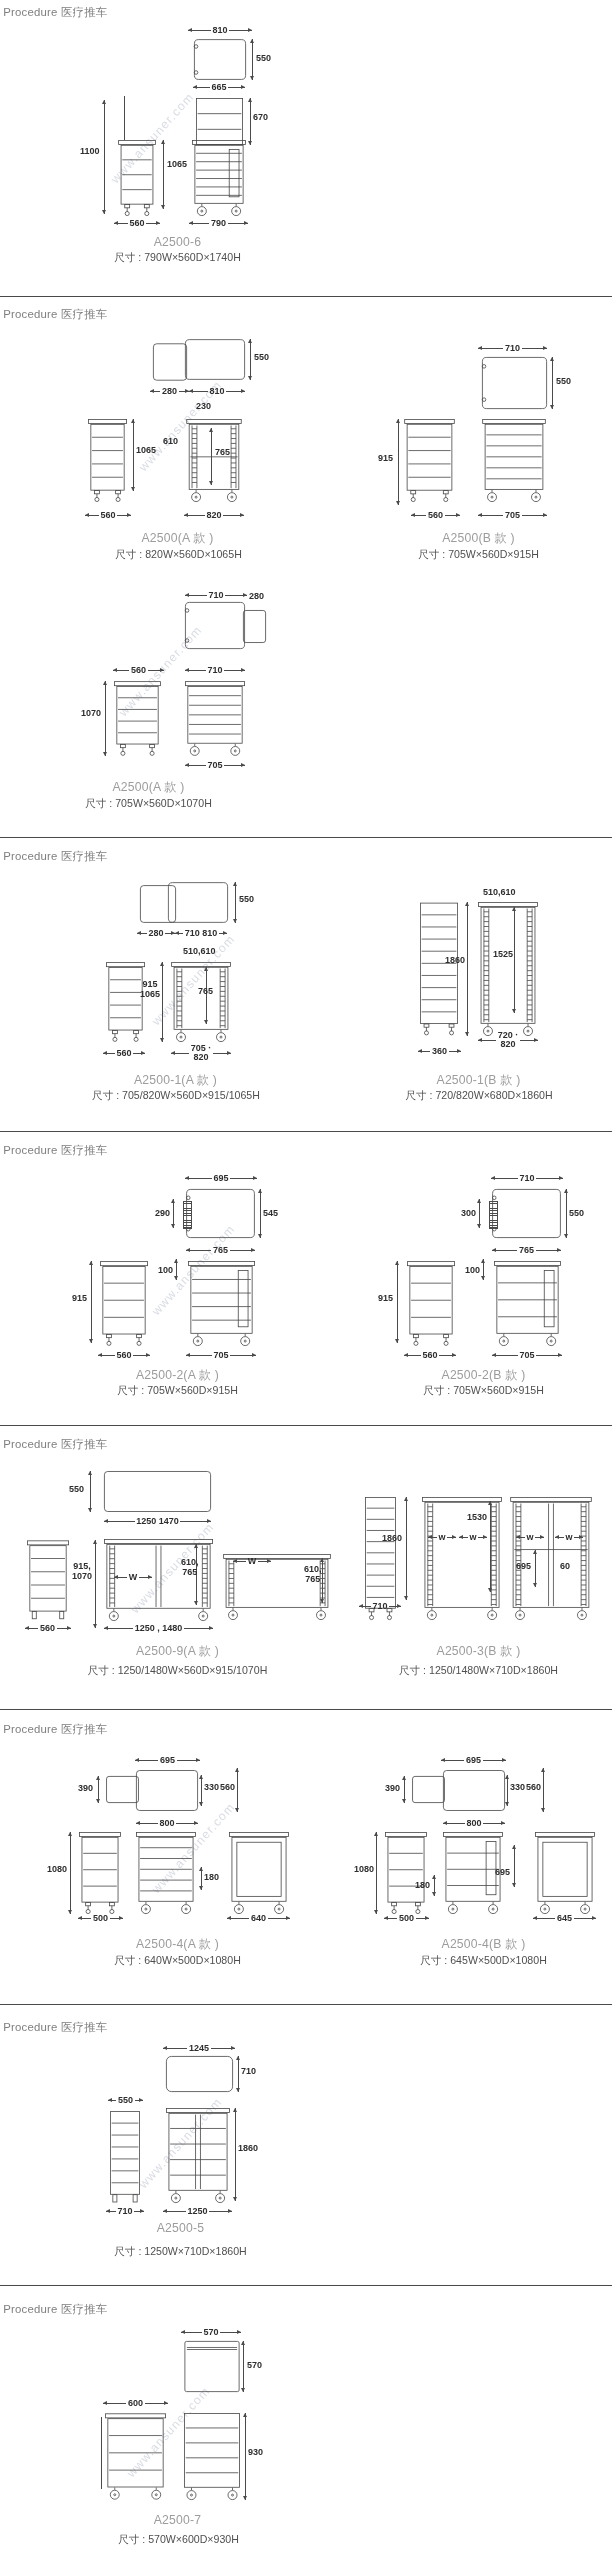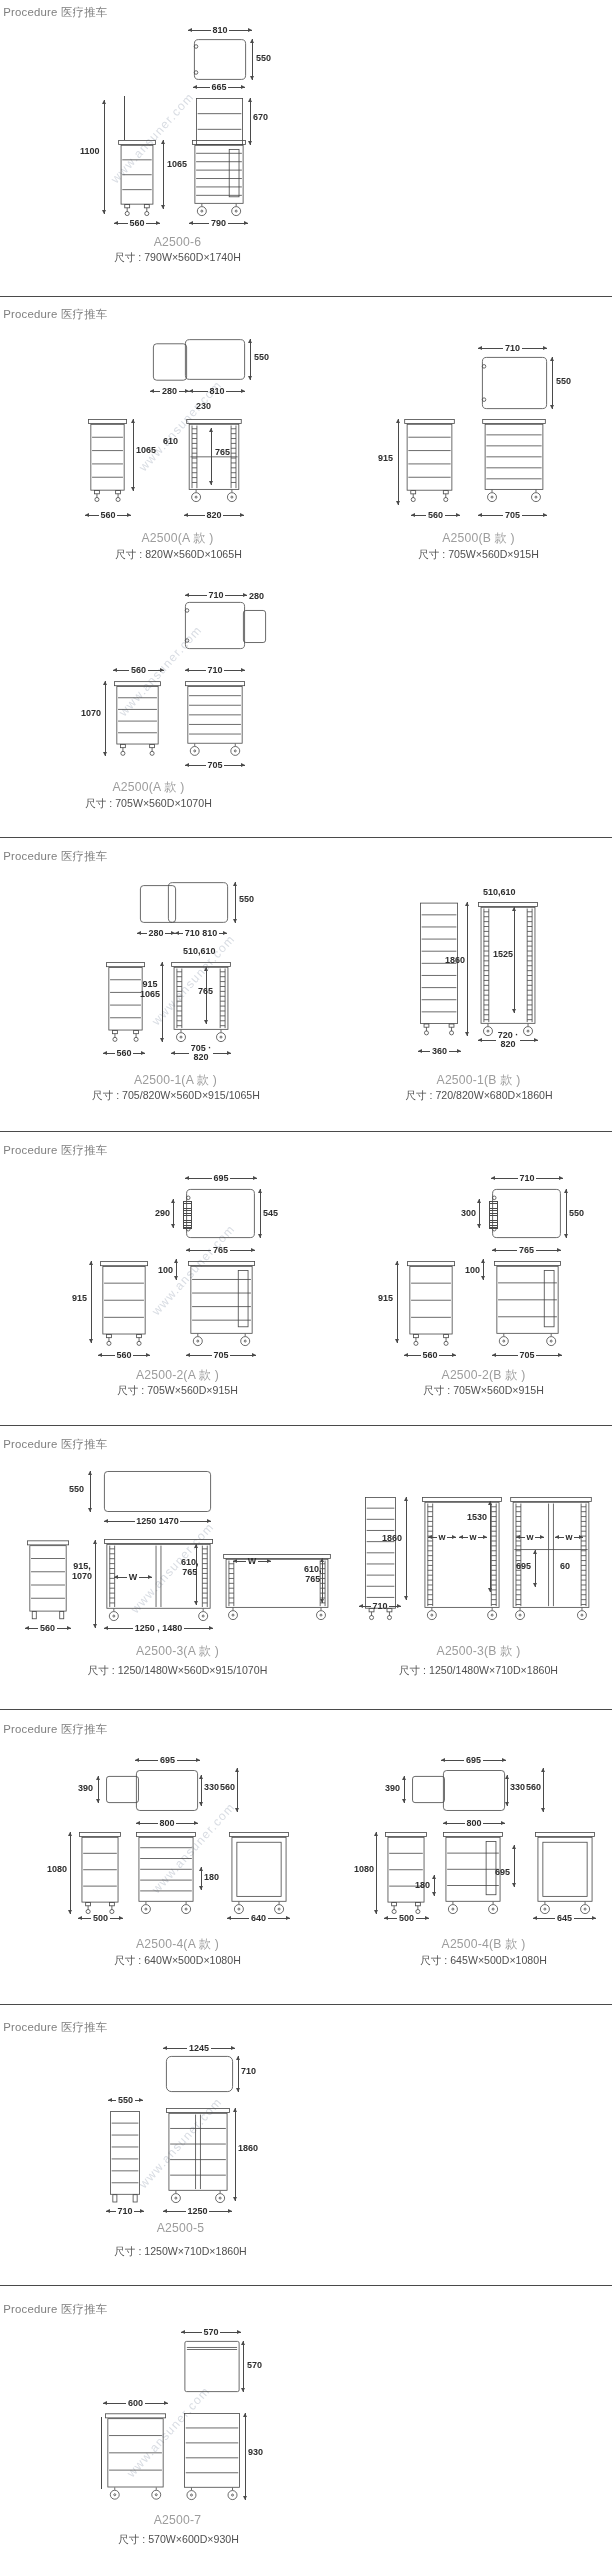--- a/index.html
+++ b/index.html
@@ -828,21 +828,21 @@
     <span class="dh" style="left:24.5px;top:198px;width:46px">
         <i class="l"></i>
         <b>560</b>
         <i class="r"></i>
       </span>
     <span class="dh" style="left:104px;top:198px;width:109px">
         <i class="l"></i>
         <b>1250 , 1480</b>
         <i class="r"></i>
       </span>
-    <div class="model" style="left:96px;top:217px;width:163px">A2500-3(A 款 )</div>
+    <div class="model" style="left:96px;top:217px;width:163px">A2500-9(A 款 )</div>
     <div class="size" style="left:37px;top:238px;width:281px">尺寸 : 1250/1480W×560D×915/1070H</div>
 
     <div class="draw" style="left:365px;top:71px;width:31px;height:123px">
         <svg width="31" height="123" viewBox="0 0 38 151">
           <rect x="0.5" y="0.5" width="37" height="136" rx="0" fill="none" stroke="#4a4a4a" stroke-width="1"></rect>
           <line x1="2" y1="13.7" x2="36" y2="13.7" fill="none" stroke="#4a4a4a" stroke-width="1"></line>
           <line x1="2" y1="27.4" x2="36" y2="27.4" fill="none" stroke="#4a4a4a" stroke-width="1"></line>
           <line x1="2" y1="41.1" x2="36" y2="41.1" fill="none" stroke="#4a4a4a" stroke-width="1"></line>
           <line x1="2" y1="54.8" x2="36" y2="54.8" fill="none" stroke="#4a4a4a" stroke-width="1"></line>
           <line x1="2" y1="68.5" x2="36" y2="68.5" fill="none" stroke="#4a4a4a" stroke-width="1"></line>

